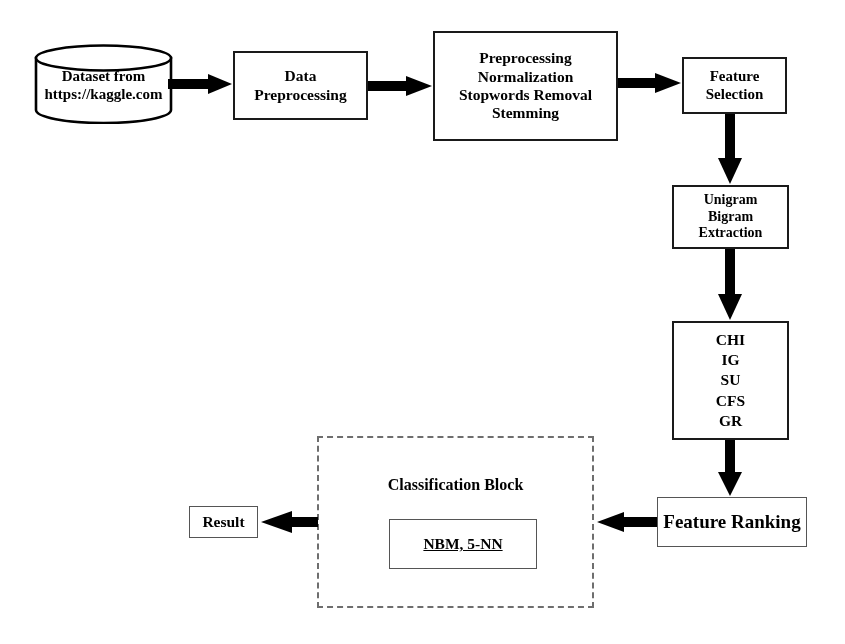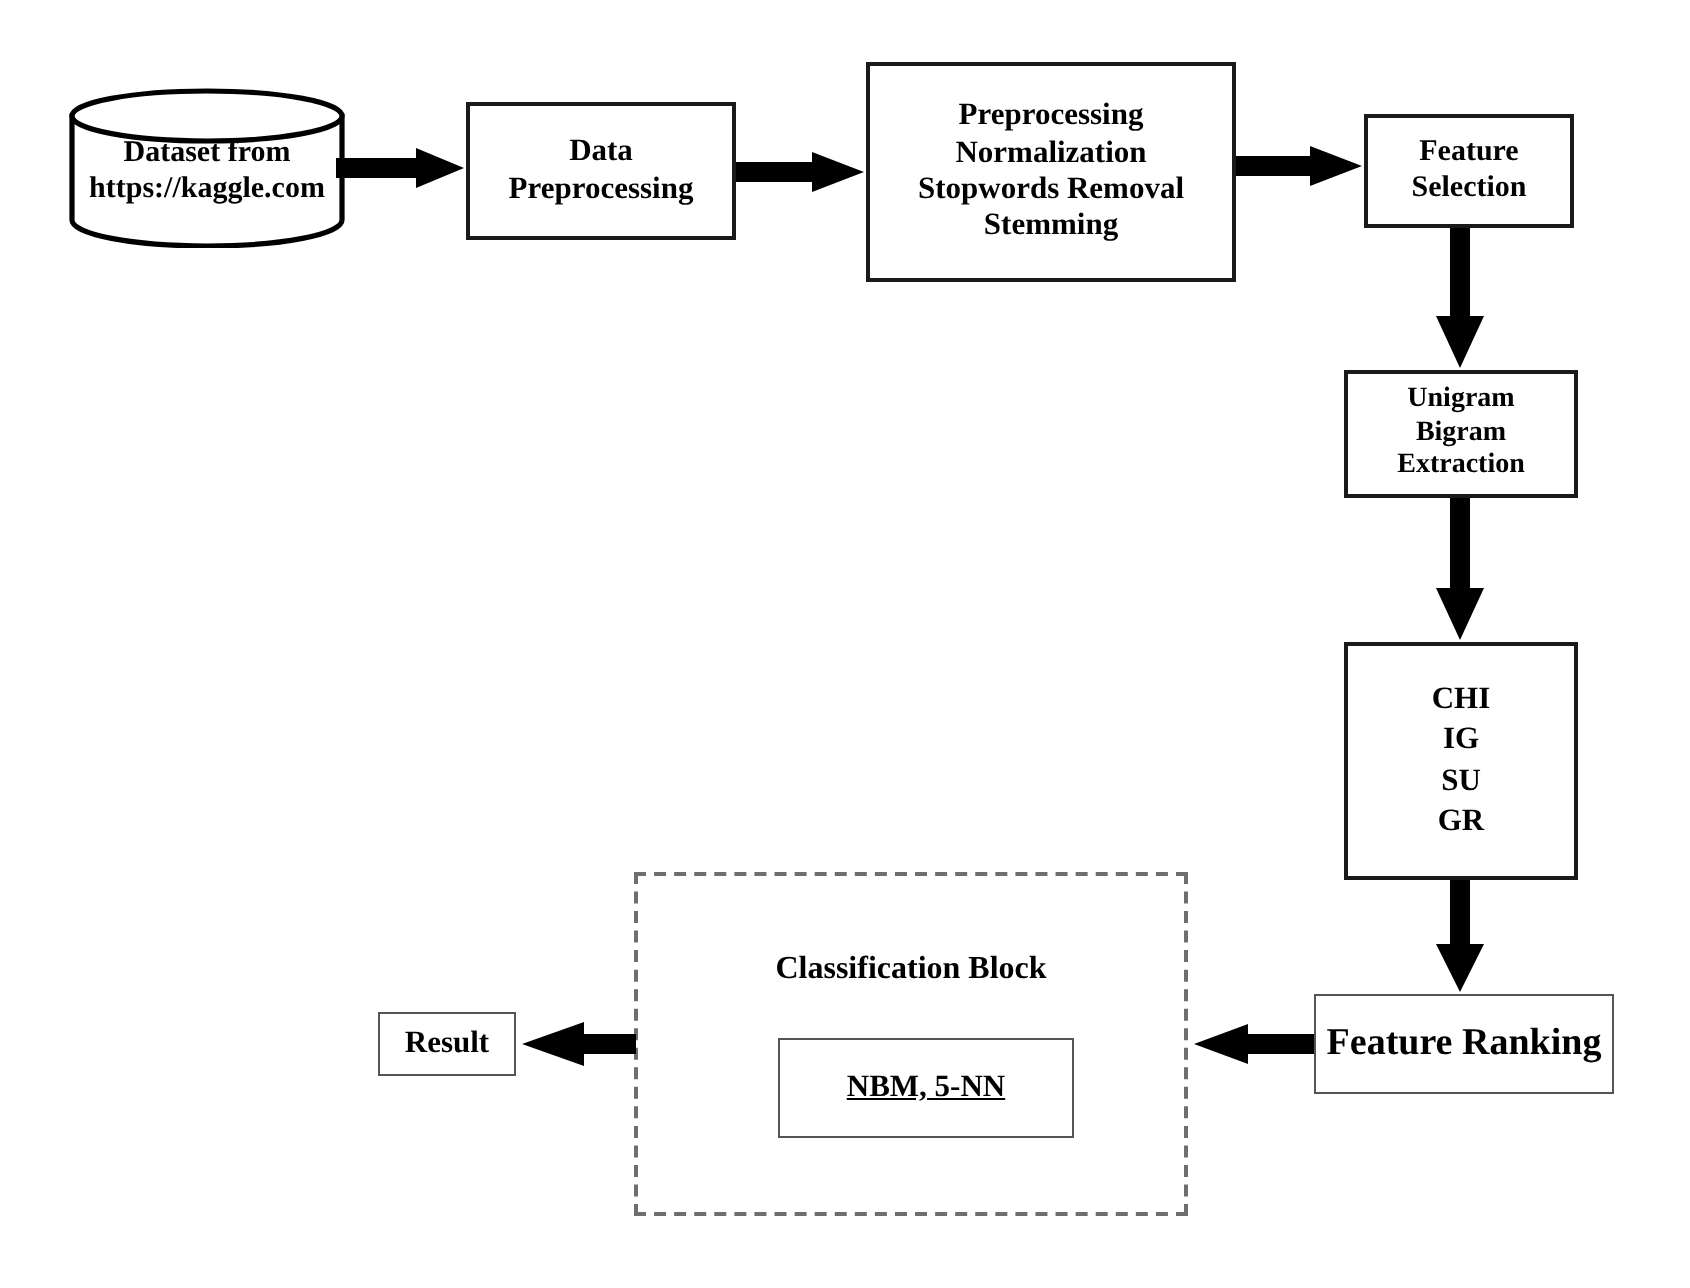--- a/index.html
+++ b/index.html
@@ -120,20 +120,21 @@
       <span>Bigram</span>
       <span>Extraction</span>
     </span>
   </div>
 
   <div class="node" style="left:672px; top:321px; width:117px; height:119px; font-size:15.5px; line-height:1.3;">
     <span class="lines">
       <span>CHI</span>
       <span>IG</span>
       <span>SU</span>
+      <span>CFS</span>
       <span>GR</span>
     </span>
   </div>
 
   <div class="node thin" style="left:657px; top:497px; width:150px; height:50px; font-size:19px;">
     <span class="lines">
       <span>Feature Ranking</span>
     </span>
   </div>
 

